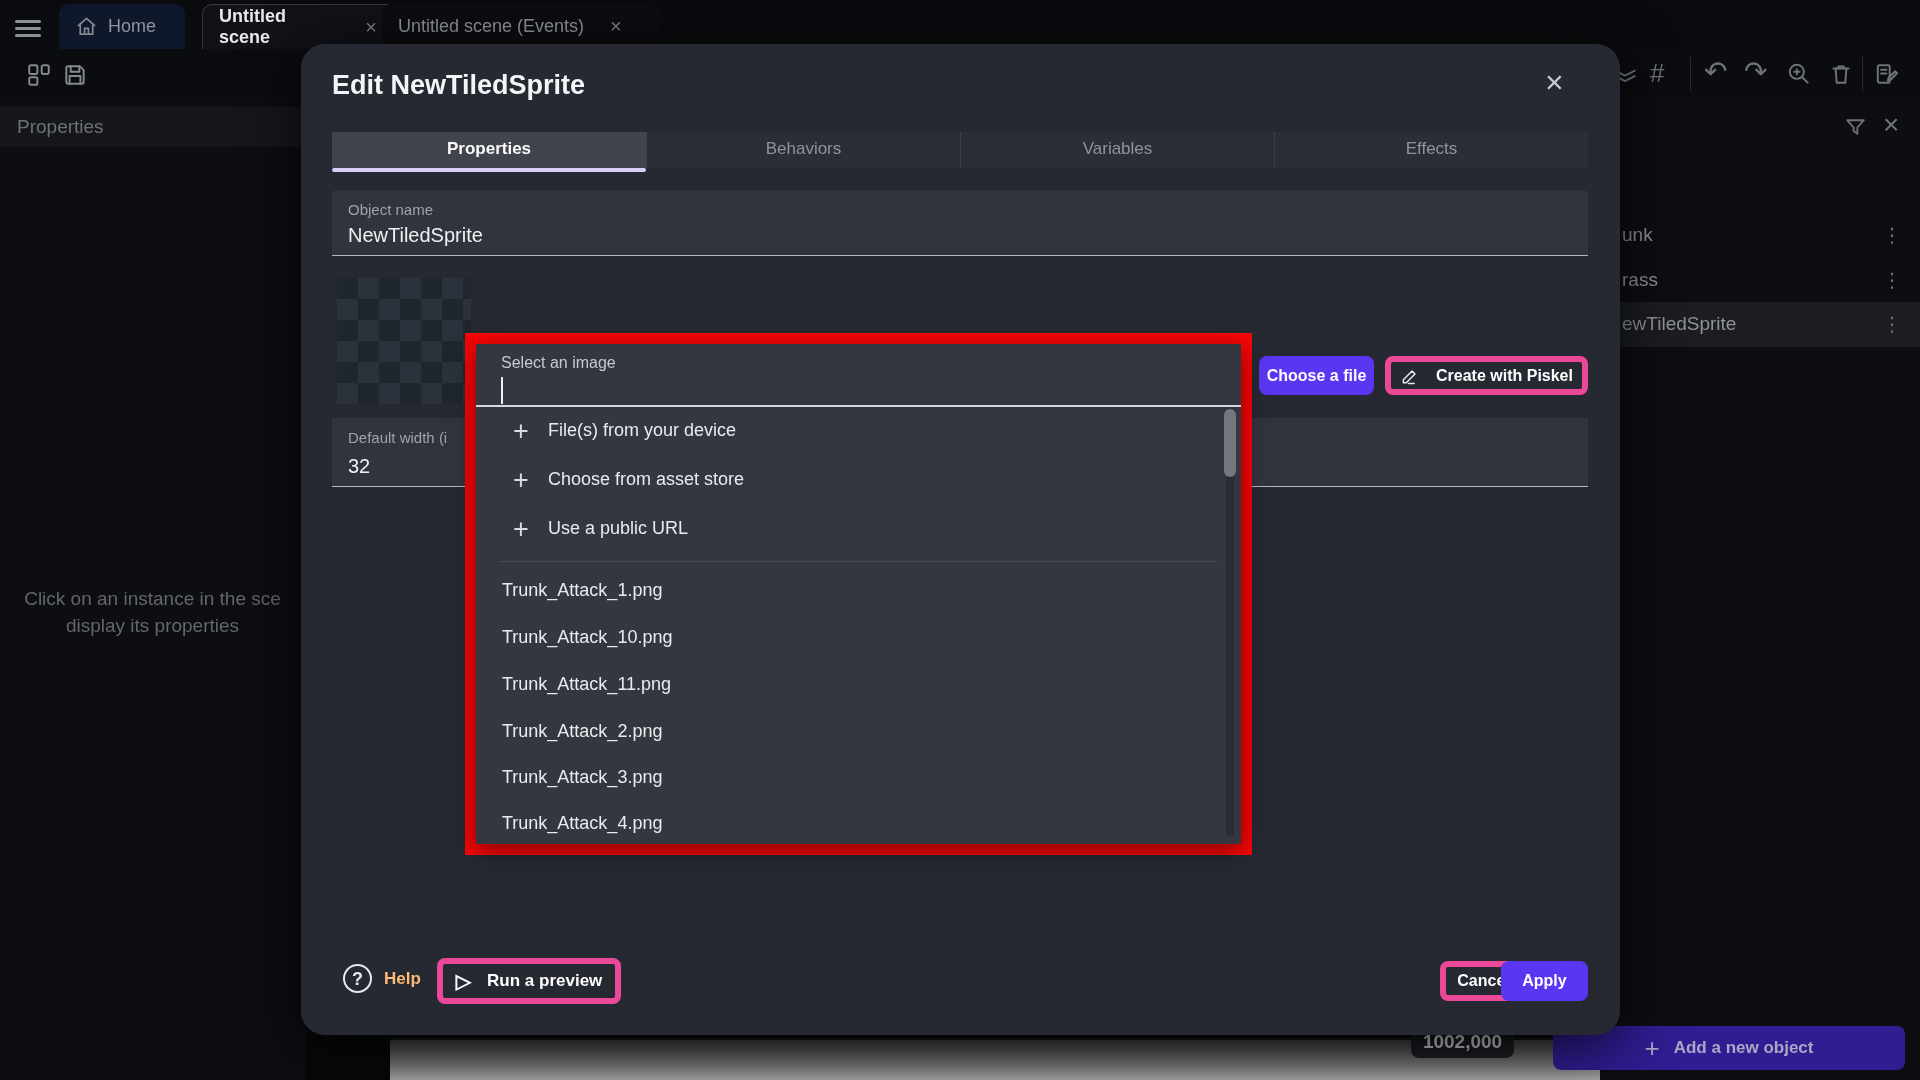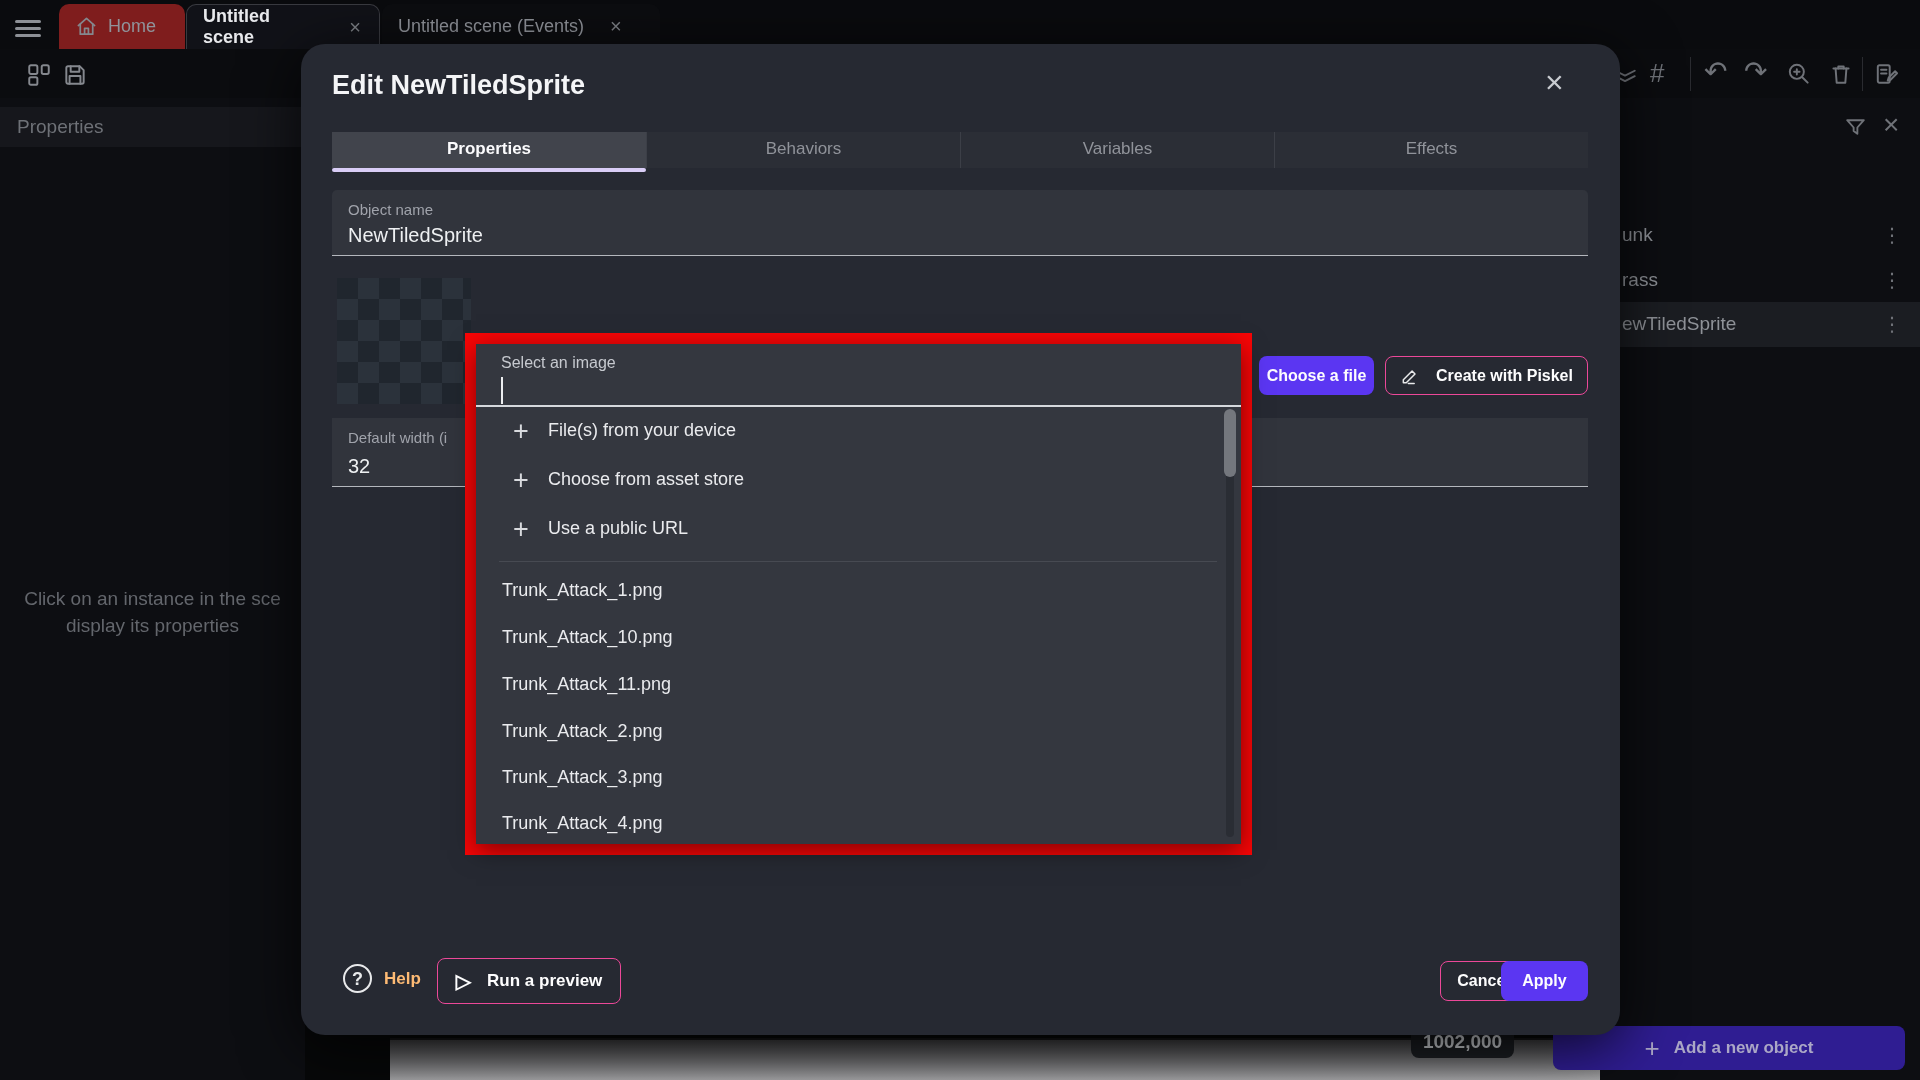--- a/index.html
+++ b/index.html
@@ -6,22 +6,22 @@
   html,body { background:#000; }
   body { font-family:"Liberation Sans", sans-serif; }
   #app { position:relative; width:1920px; height:1080px; overflow:hidden; background:#070809; }
   .abs { position:absolute; }
 
   
   #topbar { left:0; top:0; width:1920px; height:49px; background:#0a0b0e; }
   .burger span { display:block; width:26px; height:3px; background:#8d9096; border-radius:2px; margin:4px 0; }
   .tab { height:45px; top:4px; border-radius:10px 10px 0 0; display:flex; align-items:center; gap:10px; padding:0 16px; color:#90939a; font-size:18px; }
   .tab .x { font-size:20px; color:#7d8086; padding:0 2px; cursor:default; }
-  #tab-home { left:59px; width:126px; background:#7f1d1d; }
-  #tab-scene { left:186px; width:194px; background:#111218; border:1px solid #393a40; border-bottom:none; color:#e8e9ec; font-weight:bold; }
+  #tab-home { left:59px; width:126px; background:#0f172a; }
+  #tab-scene { left:202px; width:194px; background:#111218; border:1px solid #393a40; border-bottom:none; color:#e8e9ec; font-weight:bold; }
   #tab-events { left:382px; width:278px; background:#0c0d10; }
 
   
   #toolrow { left:0; top:49px; width:1920px; height:49px; background:#0b0c0f; }
   .icon-svg { stroke:#85888e; fill:none; stroke-width:1.8; stroke-linecap:round; stroke-linejoin:round; }
   .icon-dim  { stroke:#6f7278; }
   .vsep { width:1px; height:34px; background:#2a2b30; }
 
   
   #left-panel { left:0; top:98px; width:305px; height:982px; background:#0d0e12; }
@@ -50,21 +50,21 @@
   .dlg-tab { width:314px; height:36px; text-align:center; line-height:34px; font-size:17px; color:#90939a; border-left:1px solid #3c3f47; position:relative; cursor:pointer; }
   .dlg-tab:first-child { border-left:none; }
   .dlg-tab-active { background:#41444c; color:#fbfbfd; font-weight:bold; }
   .dlg-tab-active .under { position:absolute; left:0; bottom:-4px; width:100%; height:4px; background:#d9cdf6; border-radius:2px; }
   .field { background:#31343c; border-bottom:1px solid #b4b7bd; border-radius:5px 5px 0 0; }
   .field .flabel { position:absolute; left:16px; top:11px; font-size:15px; color:#a0a3ab; }
   .field .fvalue { position:absolute; left:16px; top:34px; font-size:20px; color:#eef0f2; font-weight:bold; }
   #thumb { left:36px; top:234px; width:134px; height:126px; background:repeating-conic-gradient(#2b323b 0% 25%, #20262e 0% 50%); background-size:42px 42px; }
   .btn { border-radius:8px; font-weight:bold; font-size:16px; color:#fdfdfe; display:flex; align-items:center; justify-content:center; gap:12px; cursor:pointer; }
   .btn-filled { background:#5b36f2; }
-  .btn-outline { border:1px solid #ec4899; background:transparent;gap:16px; }
+  .btn-outline { border:6px solid #ec4899; background:transparent;gap:16px; }
   #help-icon { width:29px; height:29px; border:2px solid #e8e9eb; border-radius:50%; color:#e8e9eb; font-weight:bold; font-size:18px; text-align:center; line-height:26px; }
   #help-label { color:#fdba74; font-weight:bold; font-size:17px; }
   .play-glyph { font-size:20px; color:#fdfdfe; }
 
   
   #annotation-box { left:465px; top:333px; width:787px; height:522px; border:11px solid #f80506; z-index:60; }
   #image-dropdown { position:absolute; left:0; top:0; width:765px; height:500px; background:#34373f; border-radius:0; box-shadow:0 6px 24px rgba(0,0,0,.5); overflow:hidden; }
   #dd-head { position:absolute; left:0; top:0; width:100%; height:63px; border-bottom:2px solid #d5d8dd; }
   #dd-label { position:absolute; left:25px; top:10px; font-size:16px; color:#c6c9cf; }
   #dd-caret { position:absolute; left:25px; top:33px; width:2px; height:27px; background:#eceef0; }

